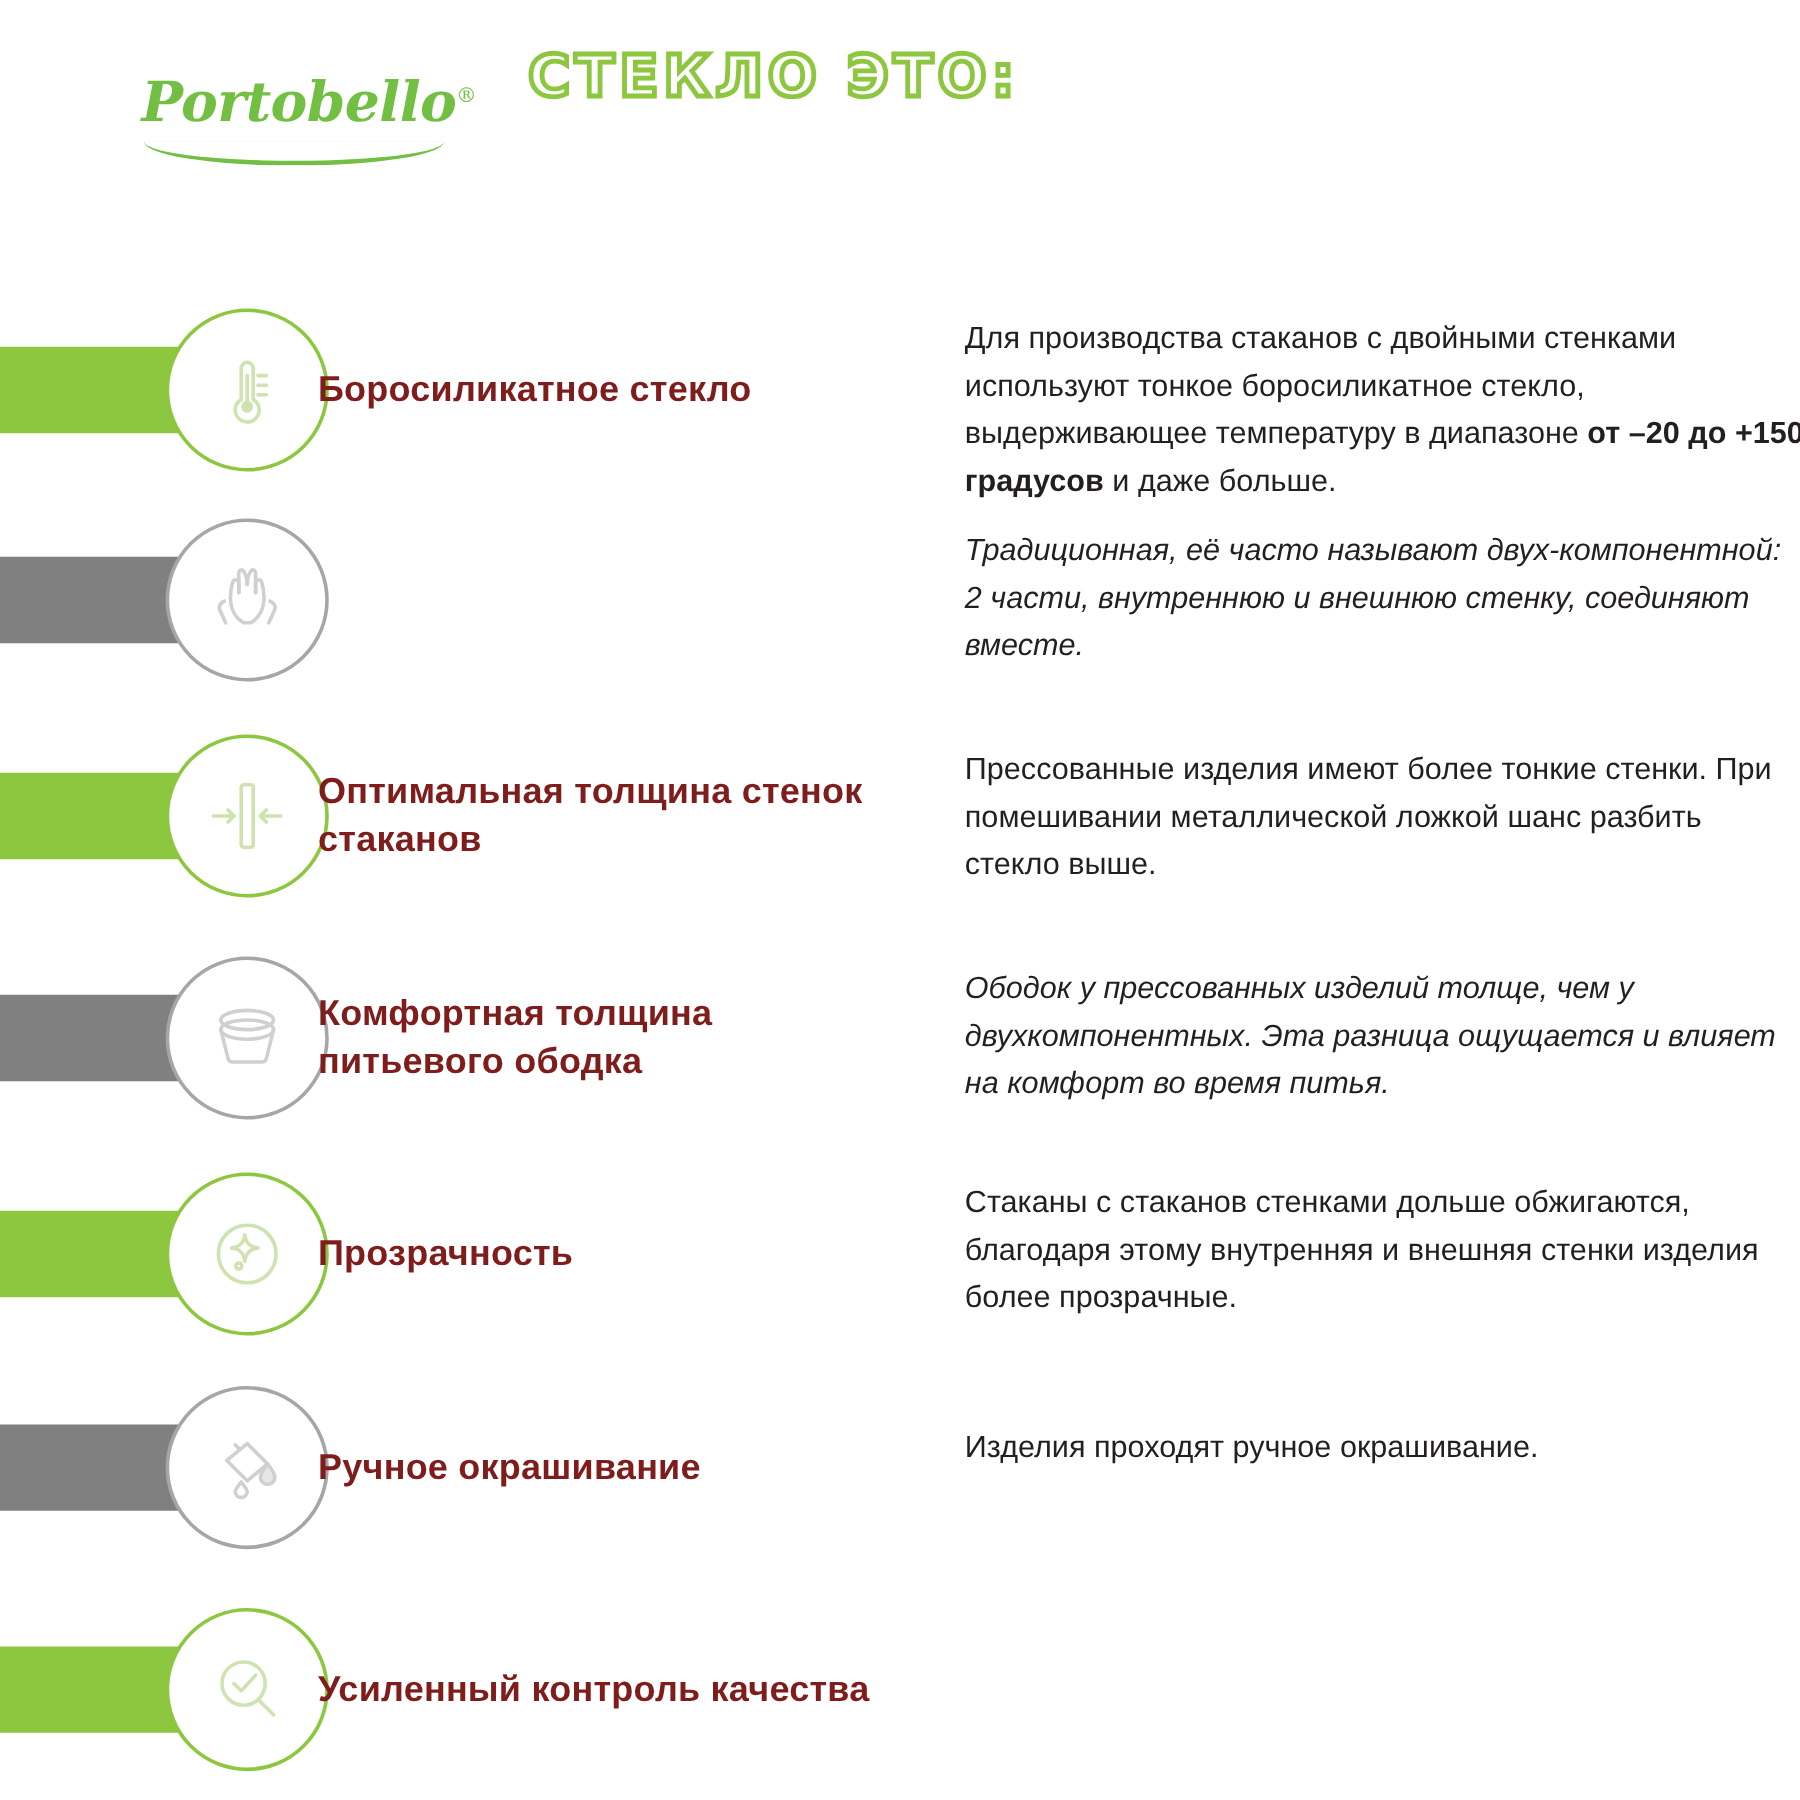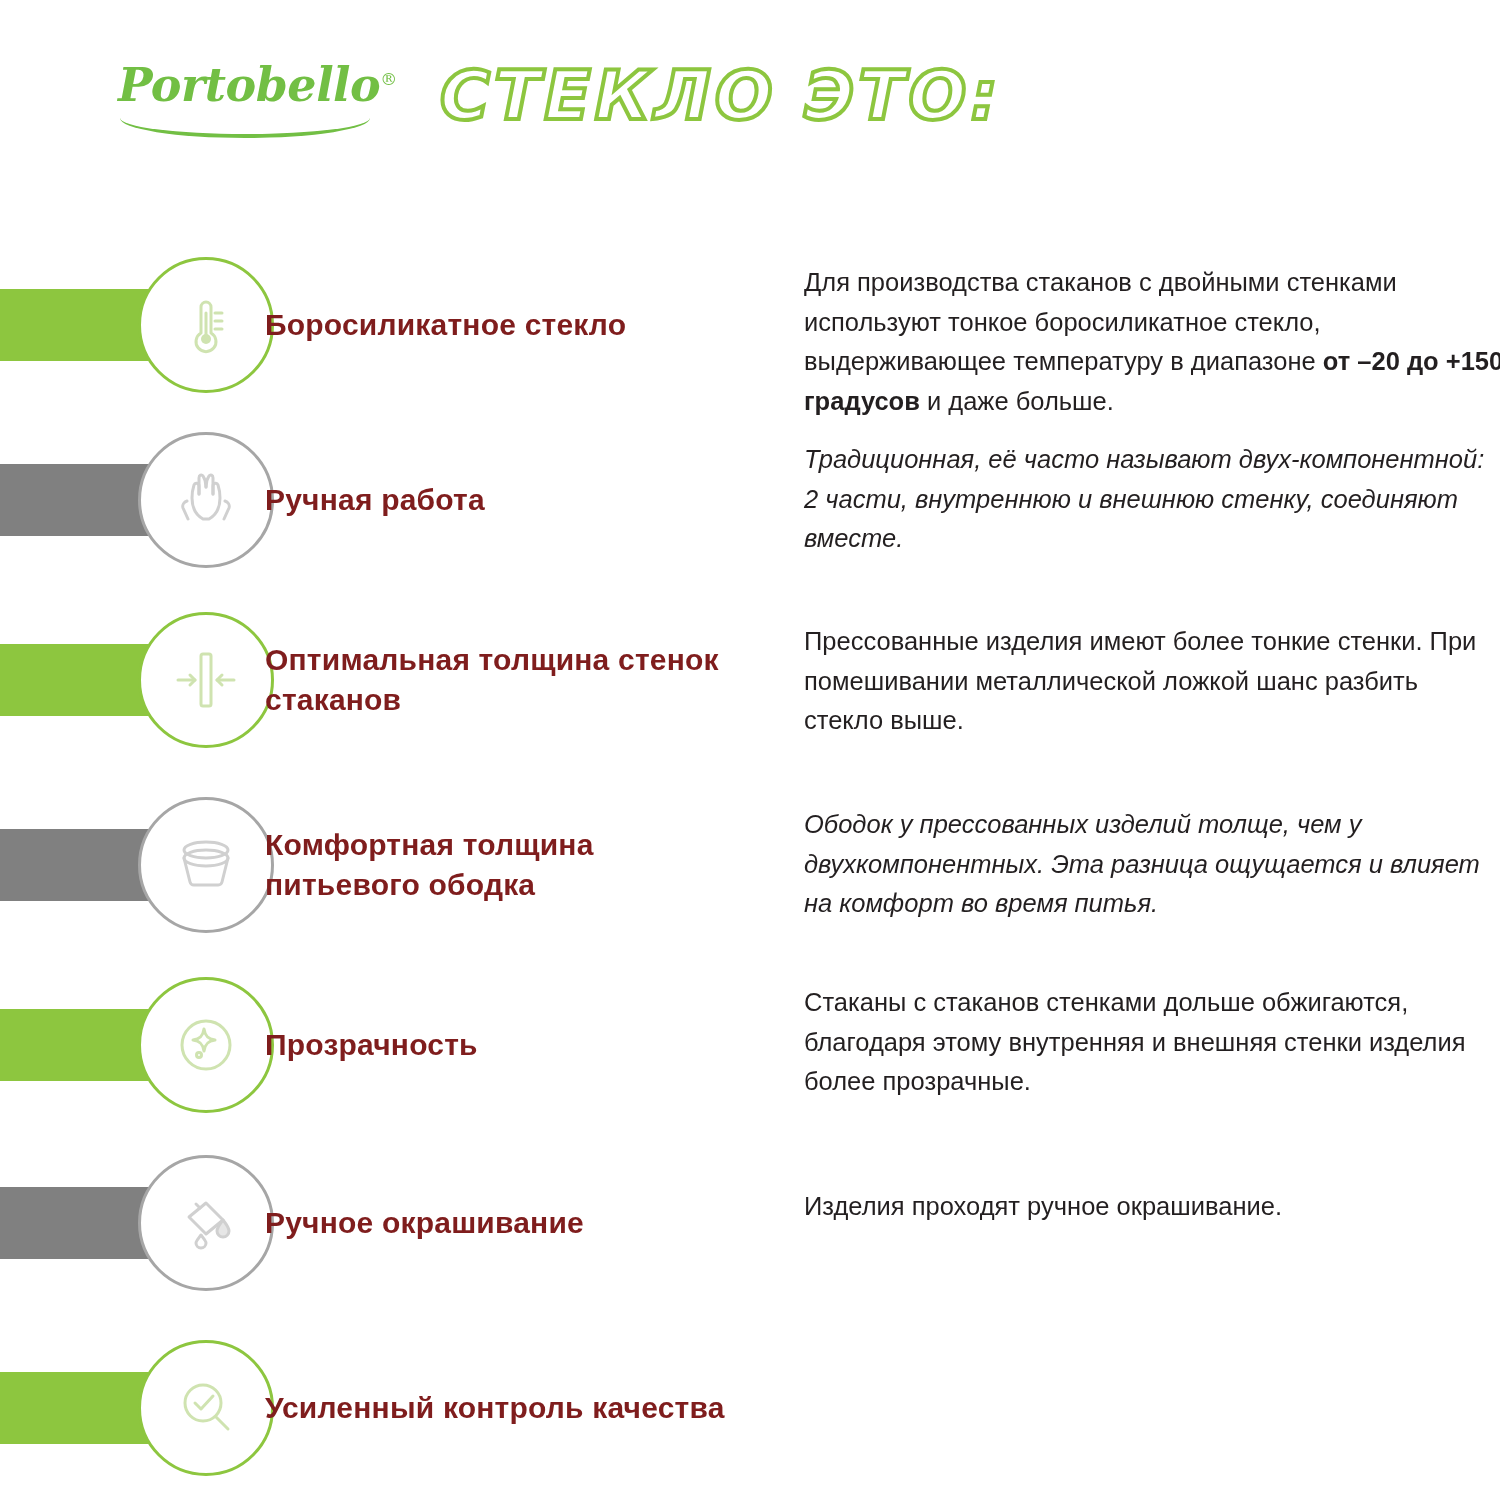--- a/index.html
+++ b/index.html
@@ -52,25 +52,24 @@
     top: 56px;
     width: 250px;
     height: 16px;
     border-bottom: 4px solid #72bf44;
     border-radius: 0 0 50% 50% / 0 0 100% 100%;
   }
 
   .title {
     position: absolute;
     left: 440px;
-    top: 56px;
+    top: 36px;
     font-family: "DejaVu Sans", sans-serif;
     font-weight: bold;
-    font-style: italic;
-    font-size: 68px;
+    font-size: 48px;
     letter-spacing: 4px;
     color: #ffffff;
     -webkit-text-stroke: 4px #8dc63f;
     text-shadow:
        0 0 0 #8dc63f;
     white-space: nowrap;
   }
 
   
   .row {
@@ -168,21 +167,20 @@
     <span>
       <svg width="74" height="74" viewBox="0 0 74 74" fill="none" stroke="#d0d0d0" stroke-width="3" stroke-linecap="round" stroke-linejoin="round">
         <path d="M37 24c0-4 1-8 3-11 1.5-2 4-1 4 2v16"></path>
         <path d="M37 24c0-4-1-8-3-11-1.5-2-4-1-4 2v16"></path>
         <path d="M30 31v-8c0-3-4-4-5-1-1 3-2 8-2 13 0 9 4 17 11 21h6c7-4 11-12 11-21 0-5-1-10-2-13-1-3-5-2-5 1v8"></path>
         <path d="M18 38c-3 1-5 4-4 7l5 11"></path>
         <path d="M56 38c3 1 5 4 4 7l-5 11"></path>
       </svg>
     </span>
   </div>
-  <div class="heading">Ручная работа</div>
   <div class="body-text" style="top:20px;font-style:italic;">Традиционная, её часто называют двух-компонентной: 2 части, внутреннюю и внешнюю стенку, соединяют вместе.</div>
 </div>
 
 <div class="row" style="top:600px;height:160px;">
   <div class="bar green"></div>
   <div class="circle green">
     <span>
       <svg width="76" height="76" viewBox="0 0 76 76" fill="none" stroke="#cfe3b0" stroke-width="3" stroke-linecap="round" stroke-linejoin="round">
         <rect x="33" y="12" width="10" height="52" rx="2"></rect>
         <line x1="10" y1="38" x2="27" y2="38"></line>

